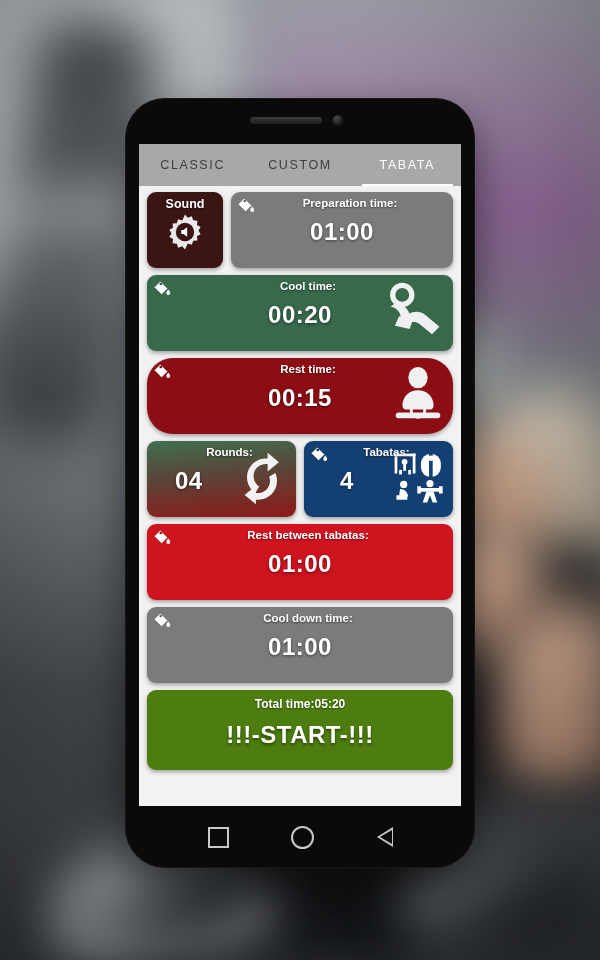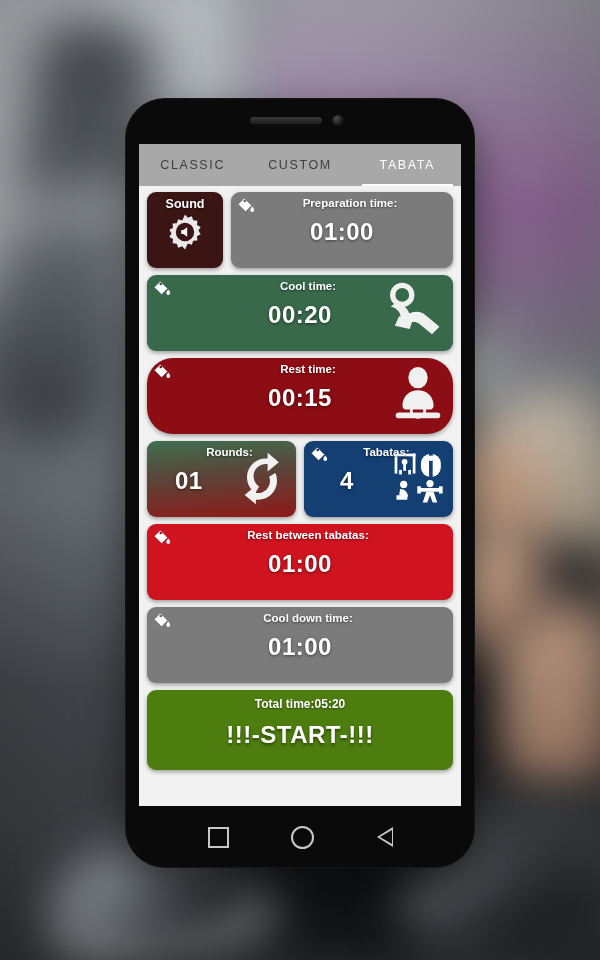--- a/index.html
+++ b/index.html
@@ -223,21 +223,21 @@
         </div>
       </div>
 
       <div class="row">
         <div class="card c-rounds">
           <svg class="fig" style="top:4px;width:60px;height:68px" viewBox="0 0 64 64">
             <path fill="#f2f2f2" d="M36 10c-11 0-20 9-20 20 0 7 3.5 13 9 16.6l4-6.6c-3.6-2.4-6-6.5-6-11 0-7.2 5.8-13 13-13h2v8l12-10-12-10v6z"></path>
             <path fill="#f2f2f2" d="M28 54c11 0 20-9 20-20 0-3-.6-5.8-1.8-8.3l-6.6 4c.6 1.4.9 2.8.9 4.3 0 7.2-5.8 13-13 13h-2v-8l-12 10 12 10v-5z"></path>
           </svg>
           <div class="card-title">Rounds:</div>
-          <div class="card-value" style="text-align:left;padding-left:28px">01</div>
+          <div class="card-value" style="text-align:left;padding-left:28px">04</div>
         </div>
 
         <div class="card c-tabatas">
           <svg class="bucket" viewBox="0 0 24 24">
             <path fill="#fff" stroke="#0e2f57" stroke-width="1" d="M10 2.5l9 9-7.5 7.5-9-9z"></path>
             <circle cx="10.5" cy="6" r="1.6" fill="#0e2f57"></circle>
             <path fill="#fff" d="M19.5 12.5c1.6 2 2.3 3.3 2.3 4.3a2.3 2.3 0 11-4.6 0c0-1 .7-2.3 2.3-4.3z"></path>
           </svg>
           <svg class="fig" style="top:6px;width:58px;height:64px" viewBox="0 0 64 64">
             <g fill="#fff">

